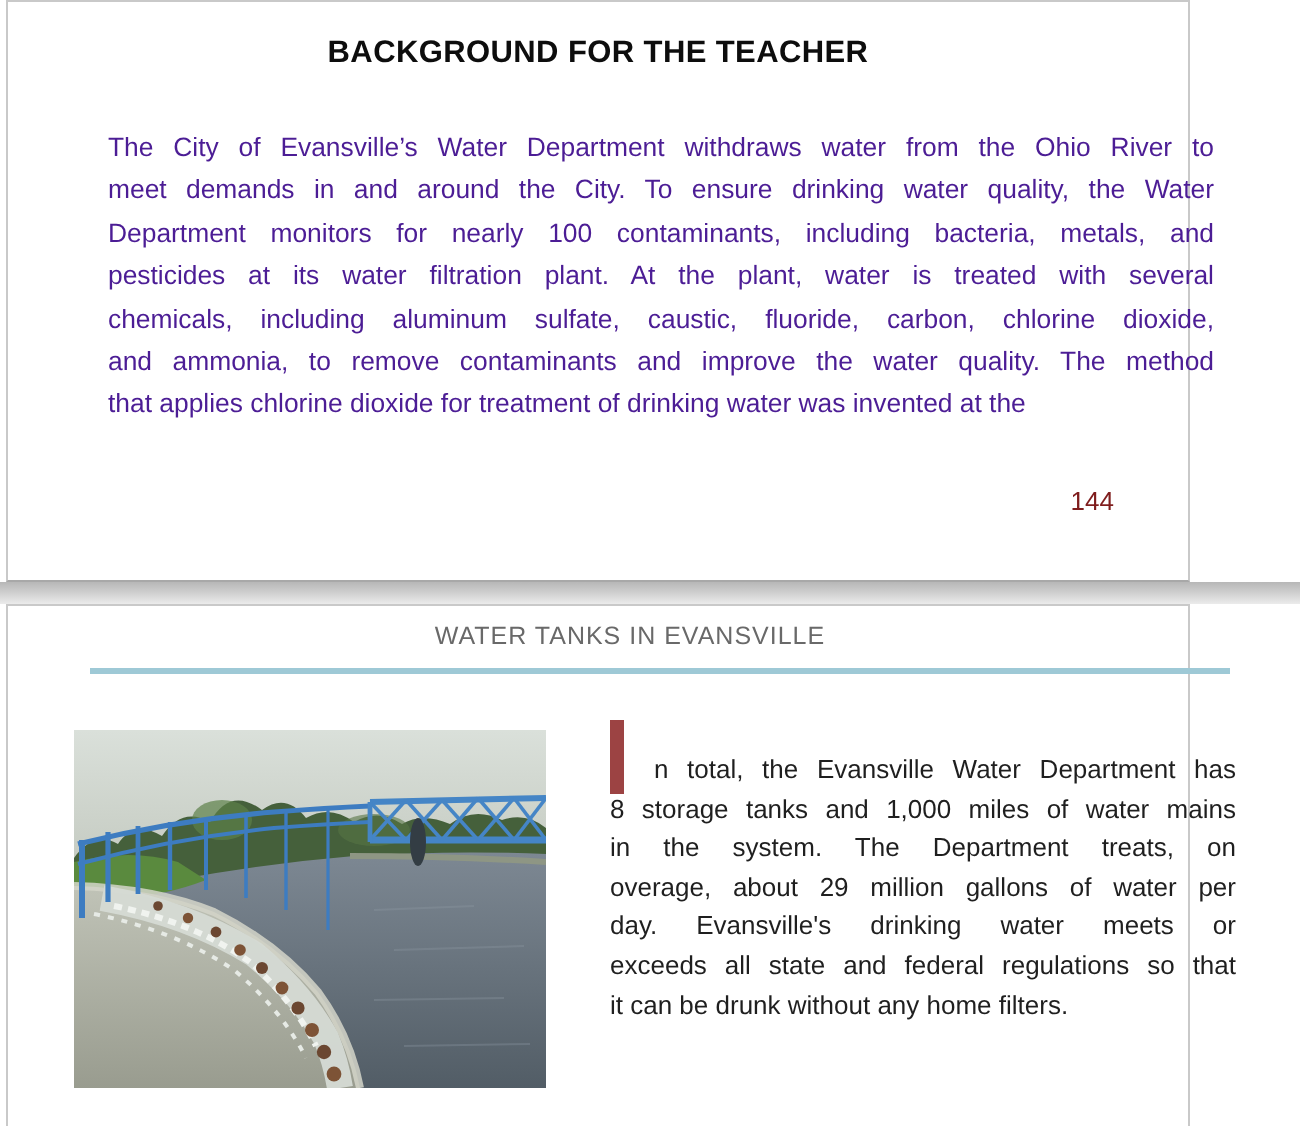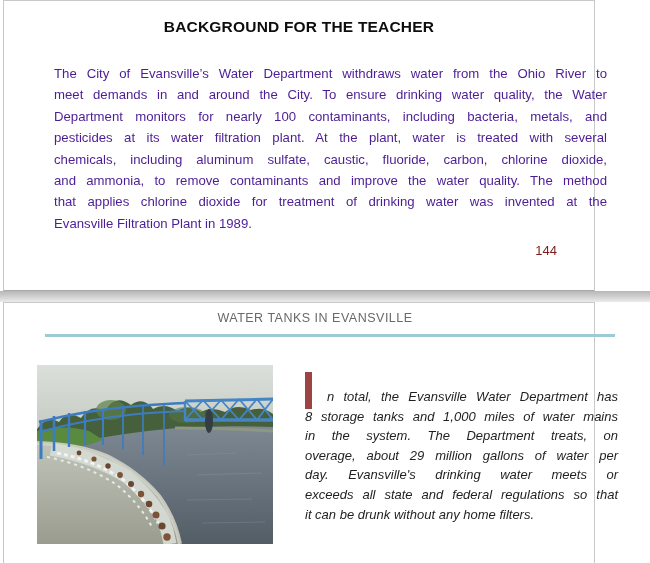--- a/index.html
+++ b/index.html
@@ -41,22 +41,22 @@
   .accent-rule {
     position:absolute; top:31px; left:41px; width:570px; height:3px;
     background:#9ec9d6;
   }
   .photo {
     position:absolute; top:62px; left:33px; width:236px; height:179px;
     overflow:hidden; background:#c2c8c0;
   }
   .photo svg { display:block; width:100%; height:100%; }
   .p2-col {
-    position:absolute; top:84px; left:301px; width:313px;
-    font-size:13px; line-height:19.6px; color:#1f1f1f;font-style:italic;
+    position:absolute; top:72px; left:301px; width:313px;
+    font-size:13px; line-height:19.6px; color:#1f1f1f;
   }
   .p2-col .jline:first-child { text-indent:22px; }
   .drop-bar {
     position:absolute; left:0; top:-15px; width:7px; height:37px;
     background:#9c4343; overflow:hidden; color:transparent;
     font-size:1px; line-height:1px;
   }
 </style>
 </head>
 <body>
@@ -66,21 +66,20 @@
   <div class="page page1">
     <div class="p1-title">BACKGROUND FOR THE TEACHER</div>
     <div class="p1-body">
         <div class="jline">The City of Evansville’s Water Department withdraws water from the Ohio River to</div>
         <div class="jline">meet demands in and around the City. To ensure drinking water quality, the Water</div>
         <div class="jline">Department monitors for nearly 100 contaminants, including bacteria, metals, and</div>
         <div class="jline">pesticides at its water filtration plant.  At the plant, water is treated with several</div>
         <div class="jline">chemicals, including aluminum sulfate, caustic, fluoride, carbon, chlorine dioxide,</div>
         <div class="jline">and ammonia, to remove contaminants and improve the water quality. The method</div>
         <div class="jline">that applies chlorine dioxide for treatment of drinking water was invented at the</div>
-        <div class="jline">Evansville Filtration Plant in 1989.</div>
       </div>
     <div class="p1-pagenum">144</div>
   </div>
 
   <div class="page-gap"></div>
 
   <div class="page page2">
     <div class="p2-title">WATER TANKS IN EVANSVILLE</div>
     <div class="accent-rule"></div>
 

